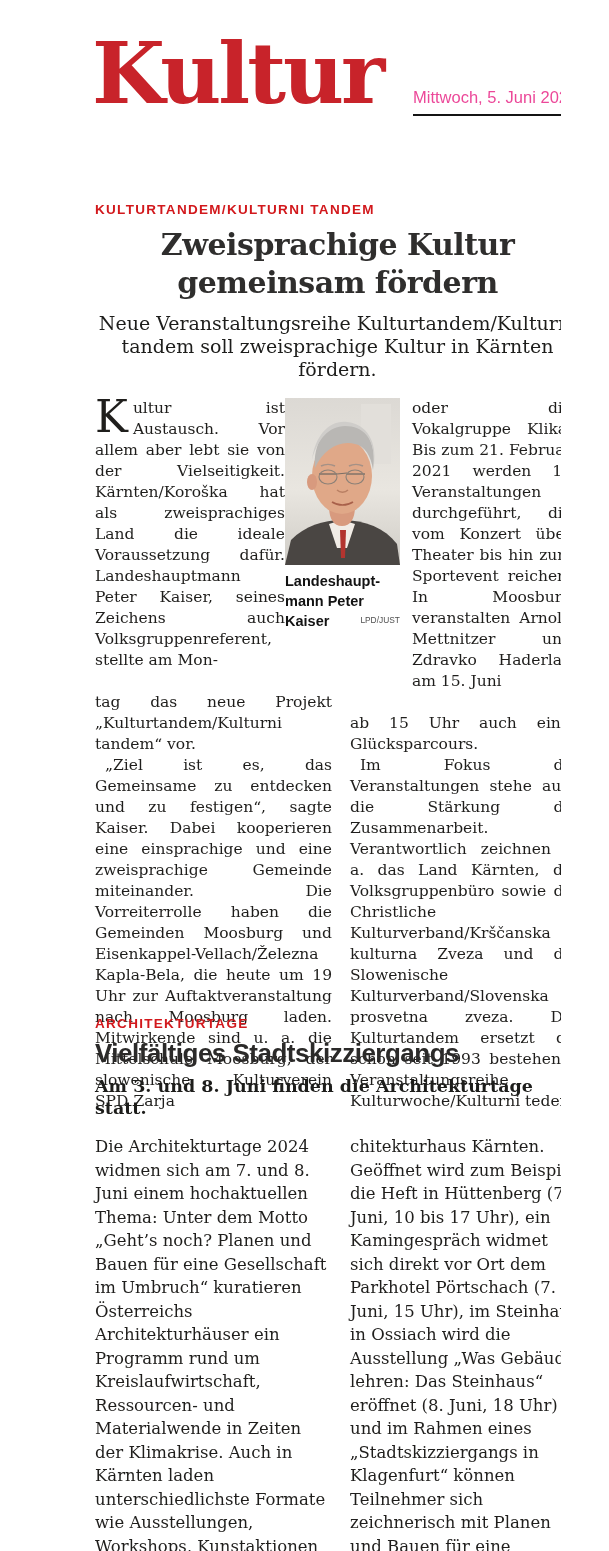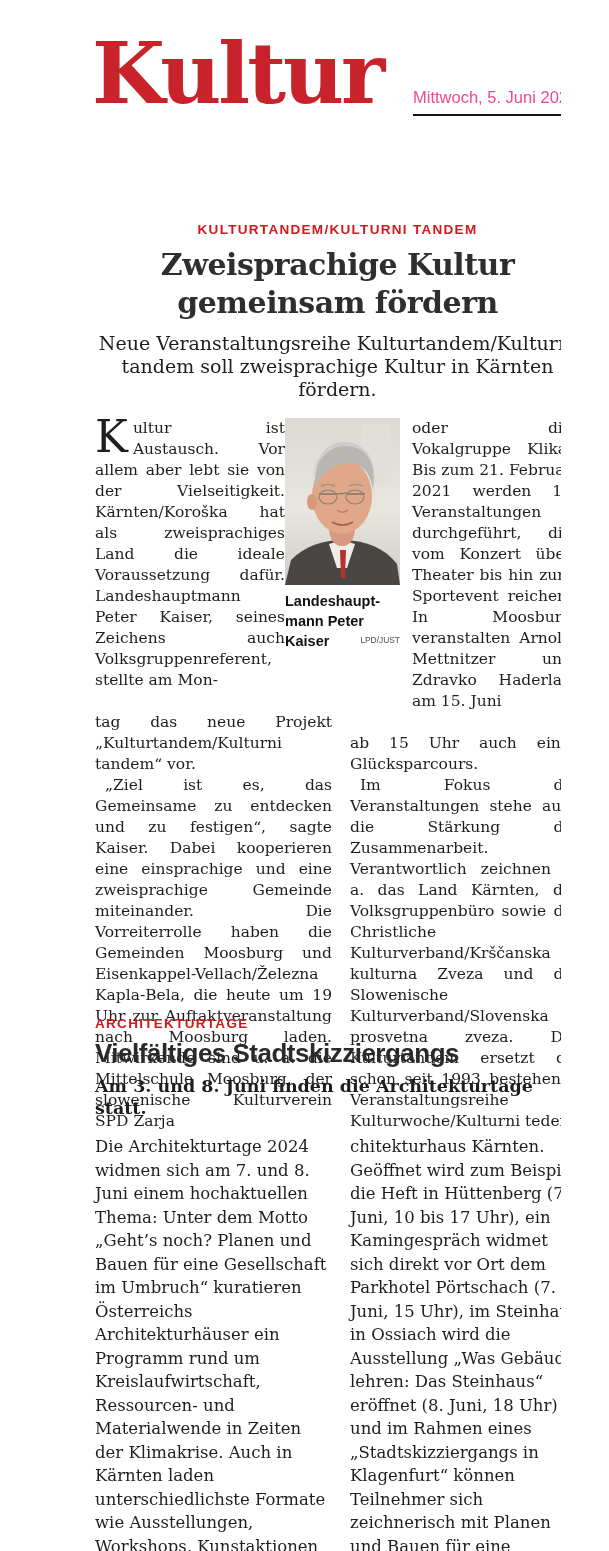--- a/index.html
+++ b/index.html
@@ -13,21 +13,21 @@
              font-family:"Liberation Sans",sans-serif;font-size:16.5px;color:#ec4899;
              padding-bottom:7px;border-bottom:2px solid #141414;}
 
   
   .vrule{position:absolute;left:601px;top:206px;width:2px;height:1290px;background:#4d4d4d;}
 
   
   .article1{position:absolute;left:95px;top:202px;width:485px;}
   .kicker{font-family:"Liberation Sans",sans-serif;font-weight:bold;font-size:13.5px;
           letter-spacing:1.3px;color:#d2181c;}
-  .a1 .kicker{text-align:center;margin-top:20px;}
+  .a1 .kicker{}
   .headline1{margin-top:9px;text-align:center;font-family:"DejaVu Serif",serif;font-weight:bold;
              font-size:30px;line-height:38px;color:#2f2e2d;letter-spacing:-0.5px;}
   .subhead1{margin-top:10px;text-align:center;font-family:"DejaVu Serif",serif;
             font-size:19px;line-height:23px;color:#1d1d1b;}
   .bodytext{font-size:15.5px;line-height:21px;text-align:justify;color:#1f1e1c;hyphens:auto;}
   .row-top{margin-top:17px;display:flex;align-items:flex-start;}
   .colA{width:190px;}
   .figcol{width:115px;margin-left:8px;}
   .colC{width:160px;margin-left:12px;}
   .row-bottom{display:flex;align-items:flex-end;}

